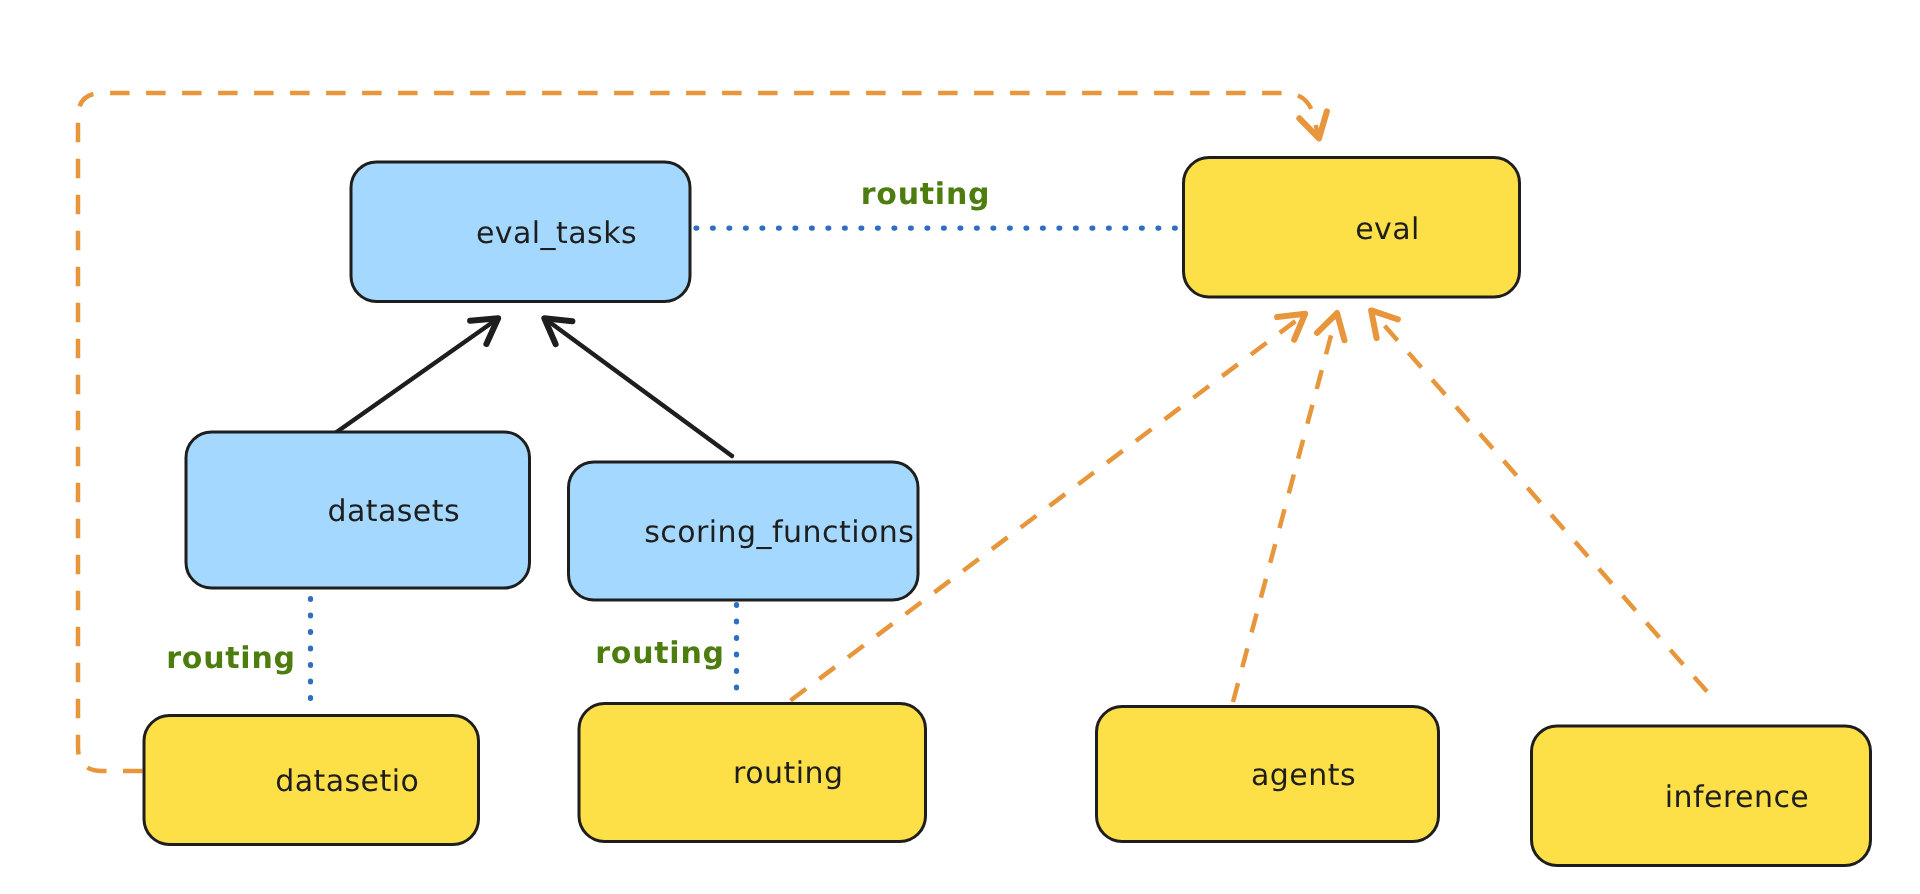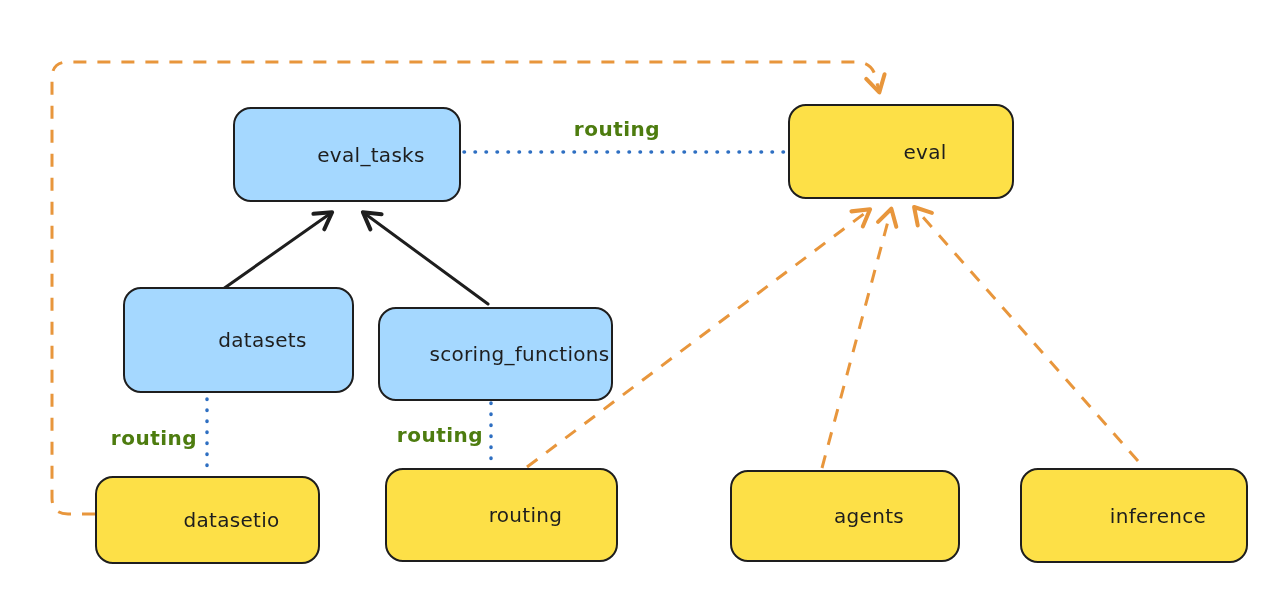--- a/index.html
+++ b/index.html
@@ -39,21 +39,21 @@
   .node--blue  { background: #a5d8ff; }
   .node--green { background: #fde047; }
 
   .node-eval-tasks        { left: 233px; top: 107px; width: 228px; height: 95px; }
   .node-eval              { left: 788px; top: 104px; width: 226px; height: 95px; }
   .node-datasets          { left:  97px; top: 287px; width: 231px; height: 106px; margin-left: 26px; }
   .node-scoring-functions { left: 378px; top: 307px; width: 235px; height: 94px; }
   .node-datasetio         { left:  95px; top: 476px; width: 225px; height: 88px; }
   .node-scoring           { left: 385px; top: 468px; width: 233px; height: 94px; }
   .node-agents            { left: 708px; top: 470px; width: 230px; height: 92px; margin-left: 22px; }
-  .node-inference         { left: 1020px; top: 468px; width: 228px; height: 95px; }
+  .node-inference         { left: 1020px; top: 483px; width: 228px; height: 95px; }
 
   .edge-label {
     position: absolute;
     z-index: 3;
     transform: translate(-50%, -50%);
     color: #4d7c0f;
     font-size: 20px;
     font-weight: 600;
     letter-spacing: 0.5px;
     white-space: nowrap;

